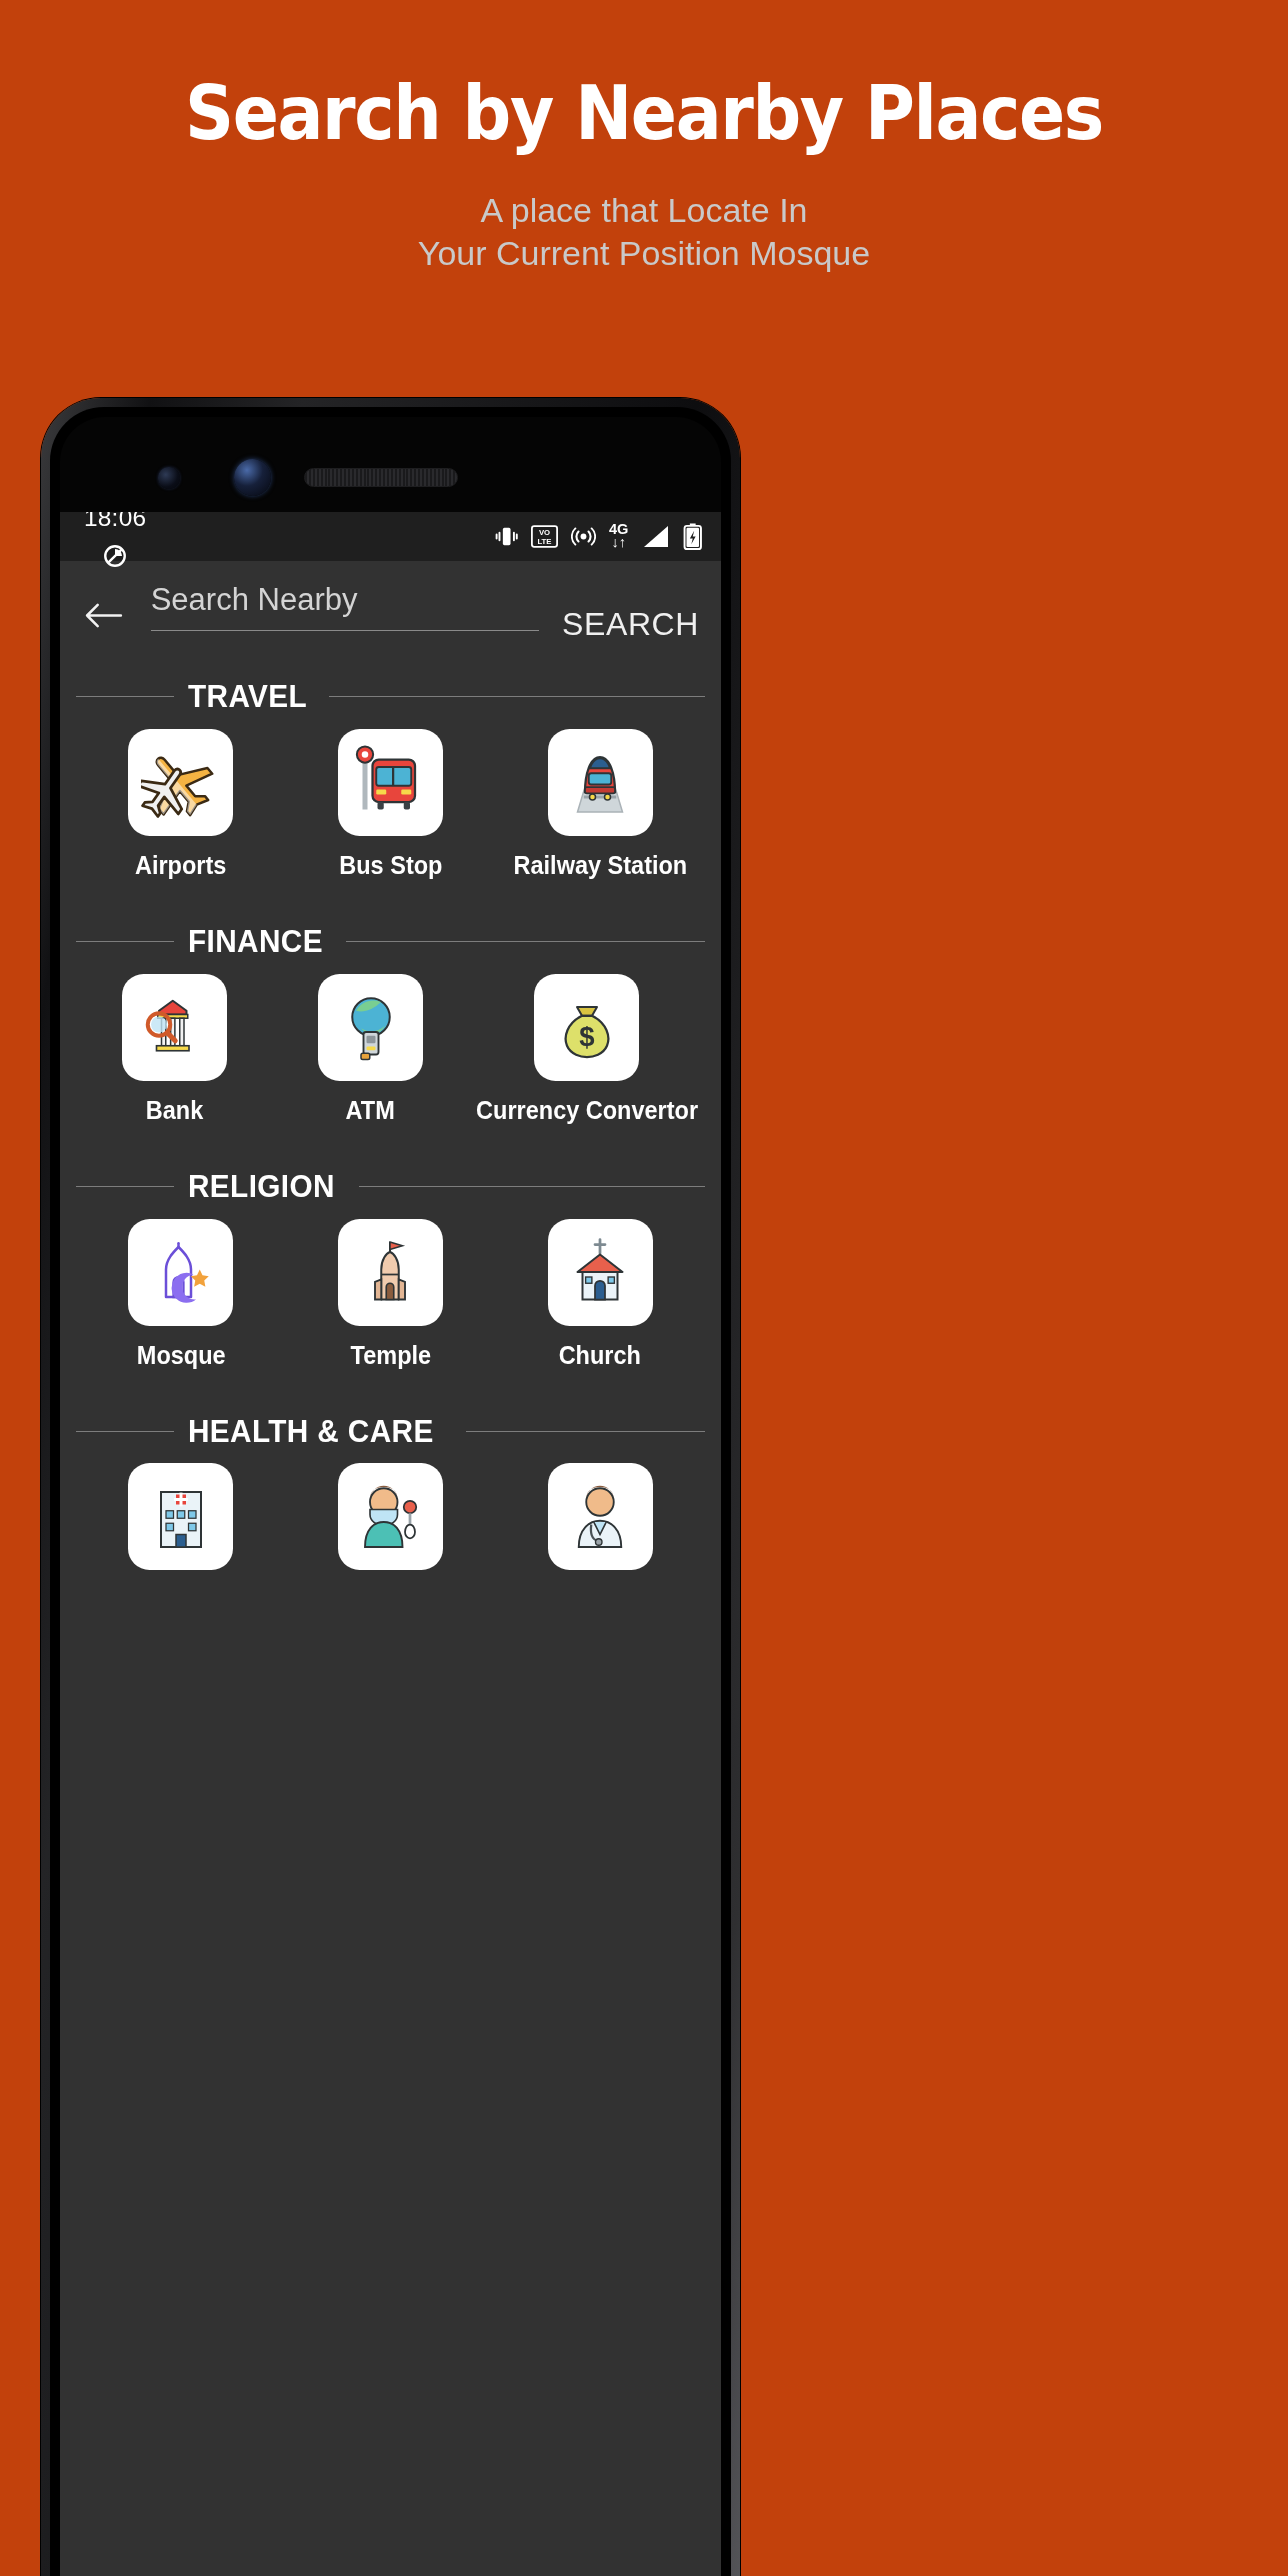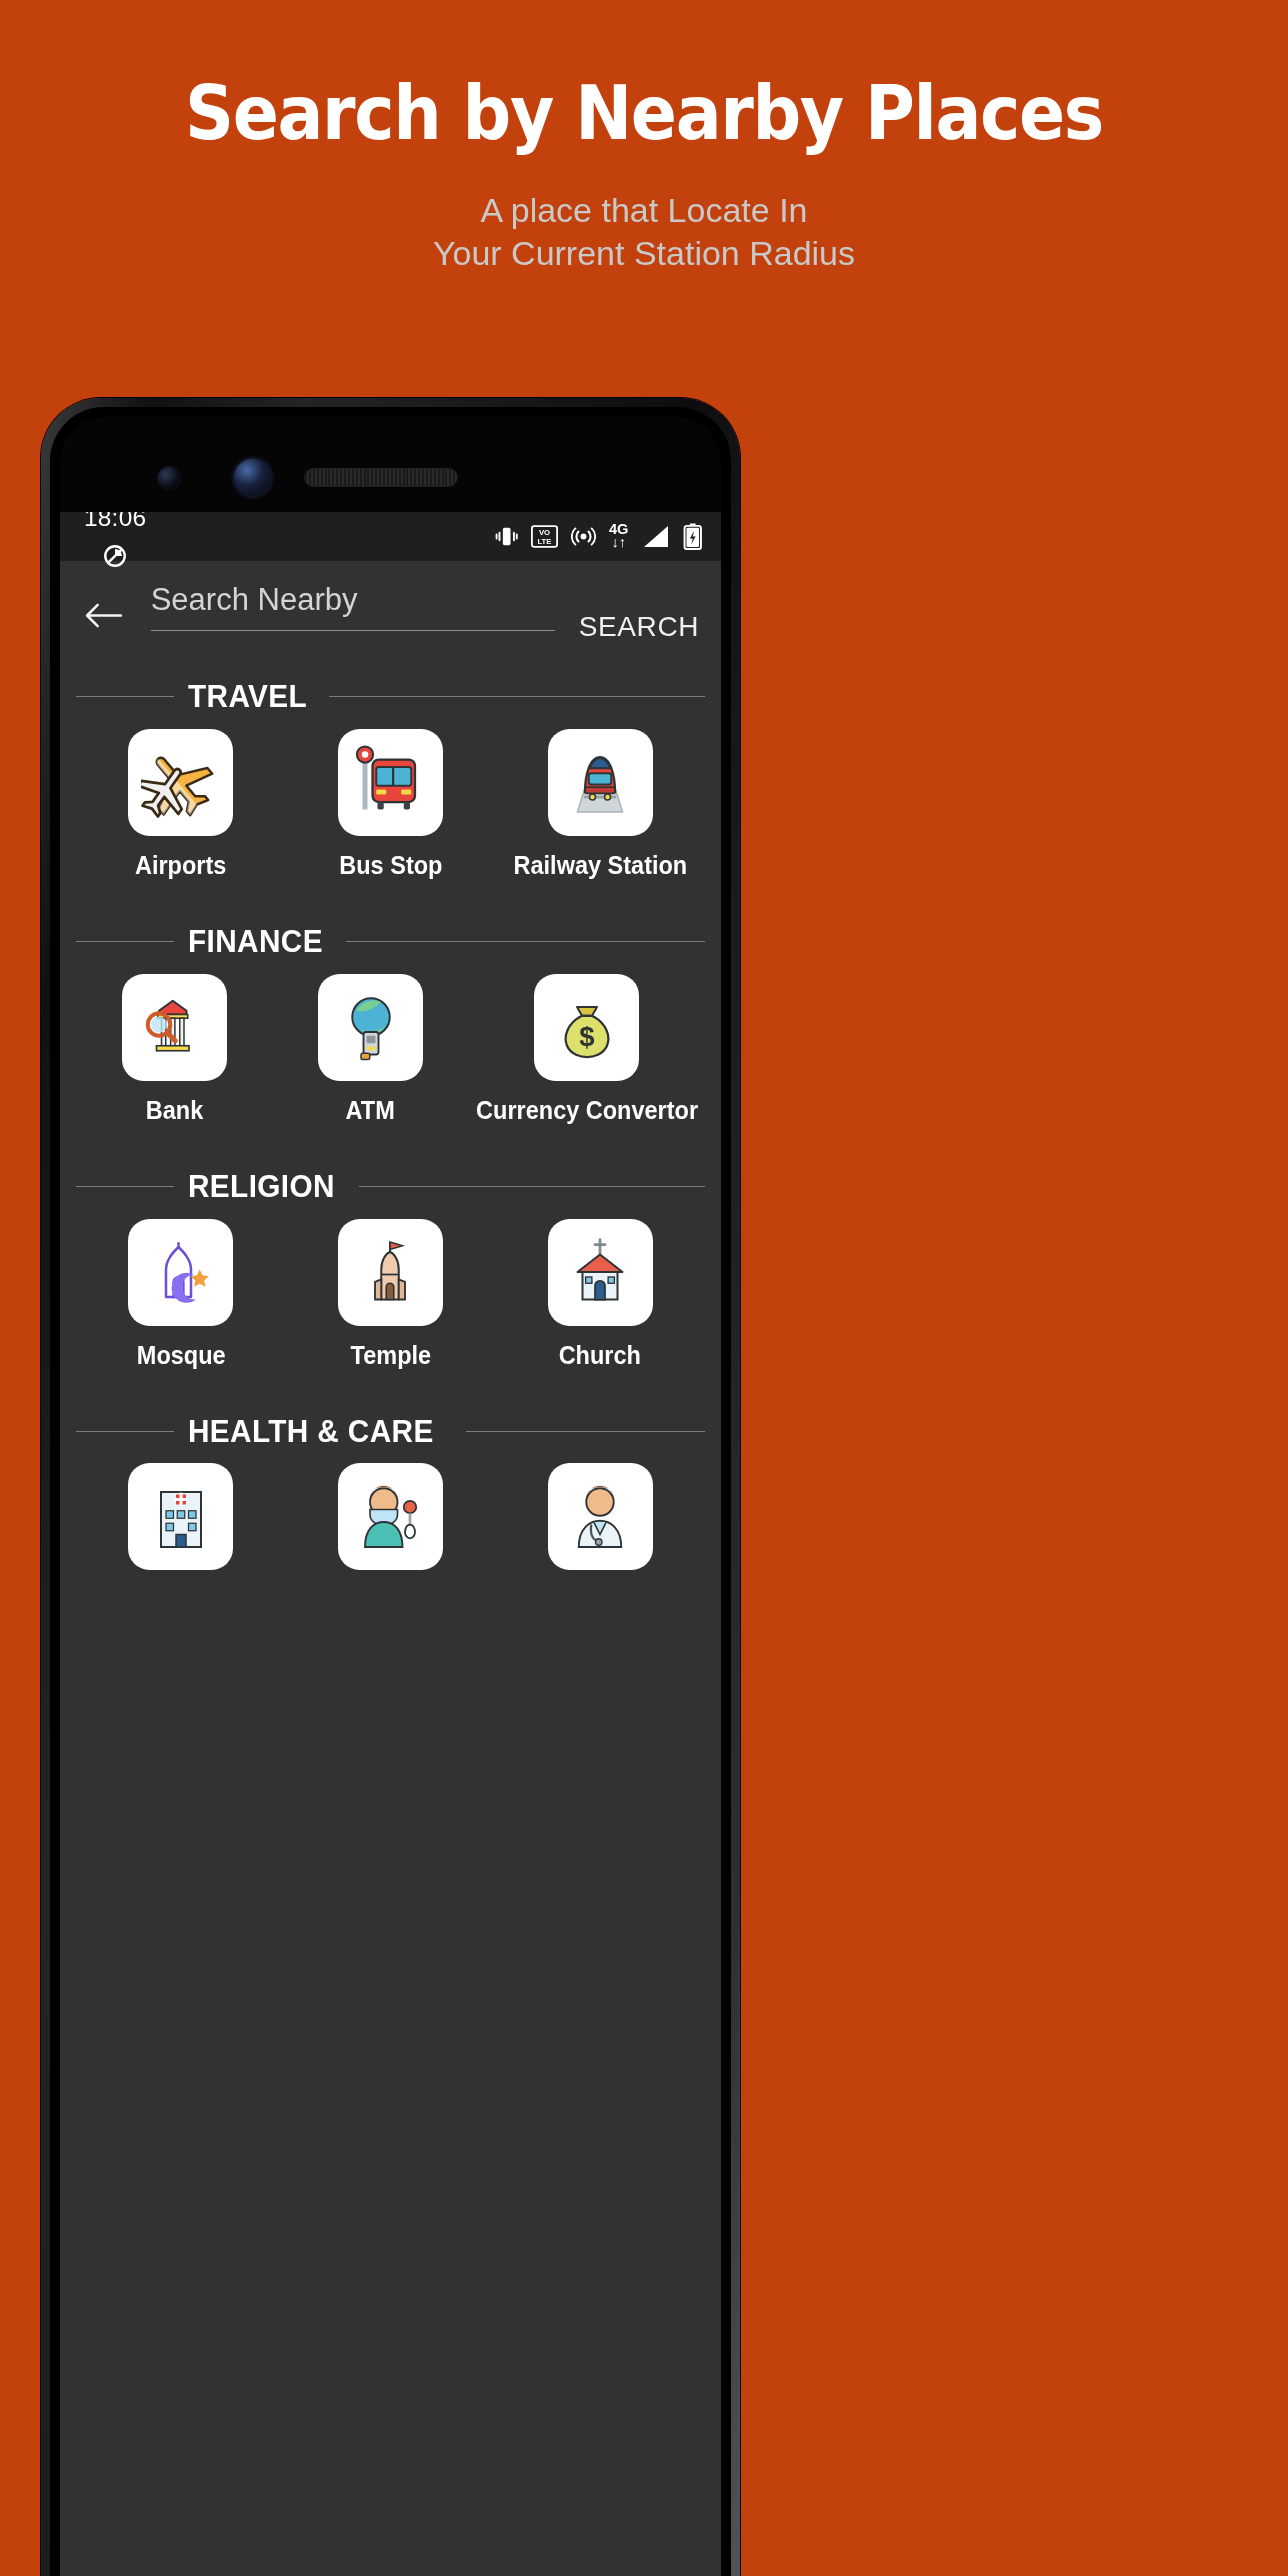--- a/index.html
+++ b/index.html
@@ -92,21 +92,21 @@
   .icon-4g .g4 .u { display: block; font-size: 14.6px; }
   .icon-sig { width: 29px; height: 25px; }
   .icon-bat { width: 19.5px; height: 27px; }
 
   
   .appbar { display: flex; align-items: flex-end; padding: 21.5px 15.6px 17.6px 15.6px; gap: 9.8px; }
   .back-btn { width: 55px; height: 55px; display: flex; align-items: center; justify-content: center; flex: 0 0 auto; }
   .search-field { flex: 1 1 auto; position: relative; padding: 0 3.9px 11.7px 9.8px; }
   .search-field .ph { color: #d4d4d4; font-size: 31px; font-weight: 400; padding-bottom: 11.7px; display: block; }
   .search-underline { height: 1.5px; background: #8a8a8a; width: 100%; }
-  .search-action { color: #f0f0f0; font-size: 28px; letter-spacing: 0.6px; flex: 0 0 auto; padding: 0 5.9px 0 9.8px; white-space: nowrap; }
+  .search-action { color: #f0f0f0; font-size: 32px; letter-spacing: 0.6px; flex: 0 0 auto; padding: 0 5.9px 0 9.8px; white-space: nowrap; }
 
   
   .content { padding: 0 15.6px 0 15.6px; }
   .section-head { display: flex; align-items: center; gap: 13.7px; margin: 17.6px 0 5.9px 0; }
   .section-head .rule { height: 1.5px; background: #7d7d7d; }
   .section-head .rule.left { width: 98px; flex: 0 0 auto; }
   .section-head .rule.right { flex: 1 1 auto; }
   .section-head .stitle {
     color: #fff; font-size: 32px; font-weight: 600; letter-spacing: 0.4px;
     transform: scaleX(0.93); transform-origin: left center; white-space: nowrap;
@@ -124,21 +124,21 @@
 </style>
 </head>
 <body>
 
 <div class="page">
 
   <div class="promo">
     <div class="promo-title">Search by Nearby Places</div>
     <div class="promo-sub">
       <div>A place that Locate In</div>
-      <div>Your Current Station Radius</div>
+      <div>Your Current Position Mosque</div>
     </div>
   </div>
 
   <div class="phone">
     <div class="phone-inner">
       <div class="bezel">
 
         <div class="sensor-row">
           <div class="cam-small"></div>
           <div class="cam-big"></div>

